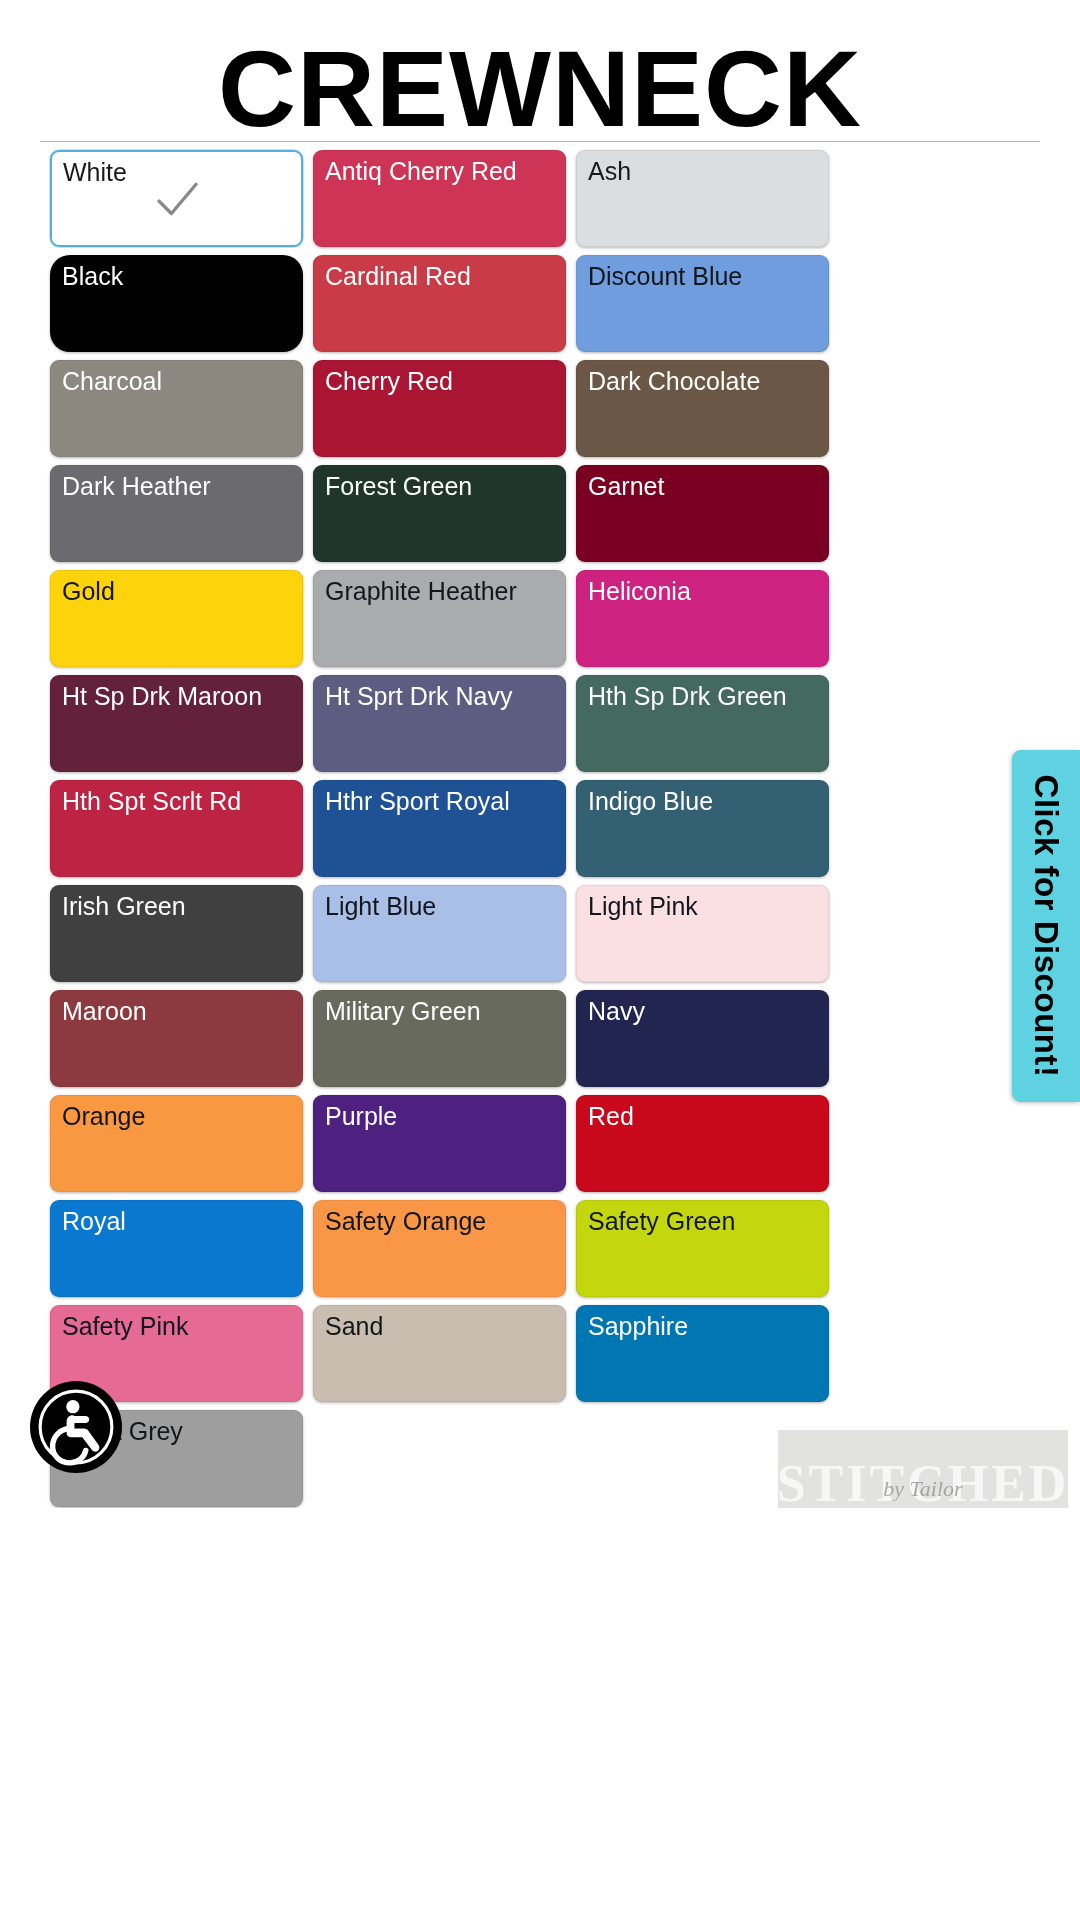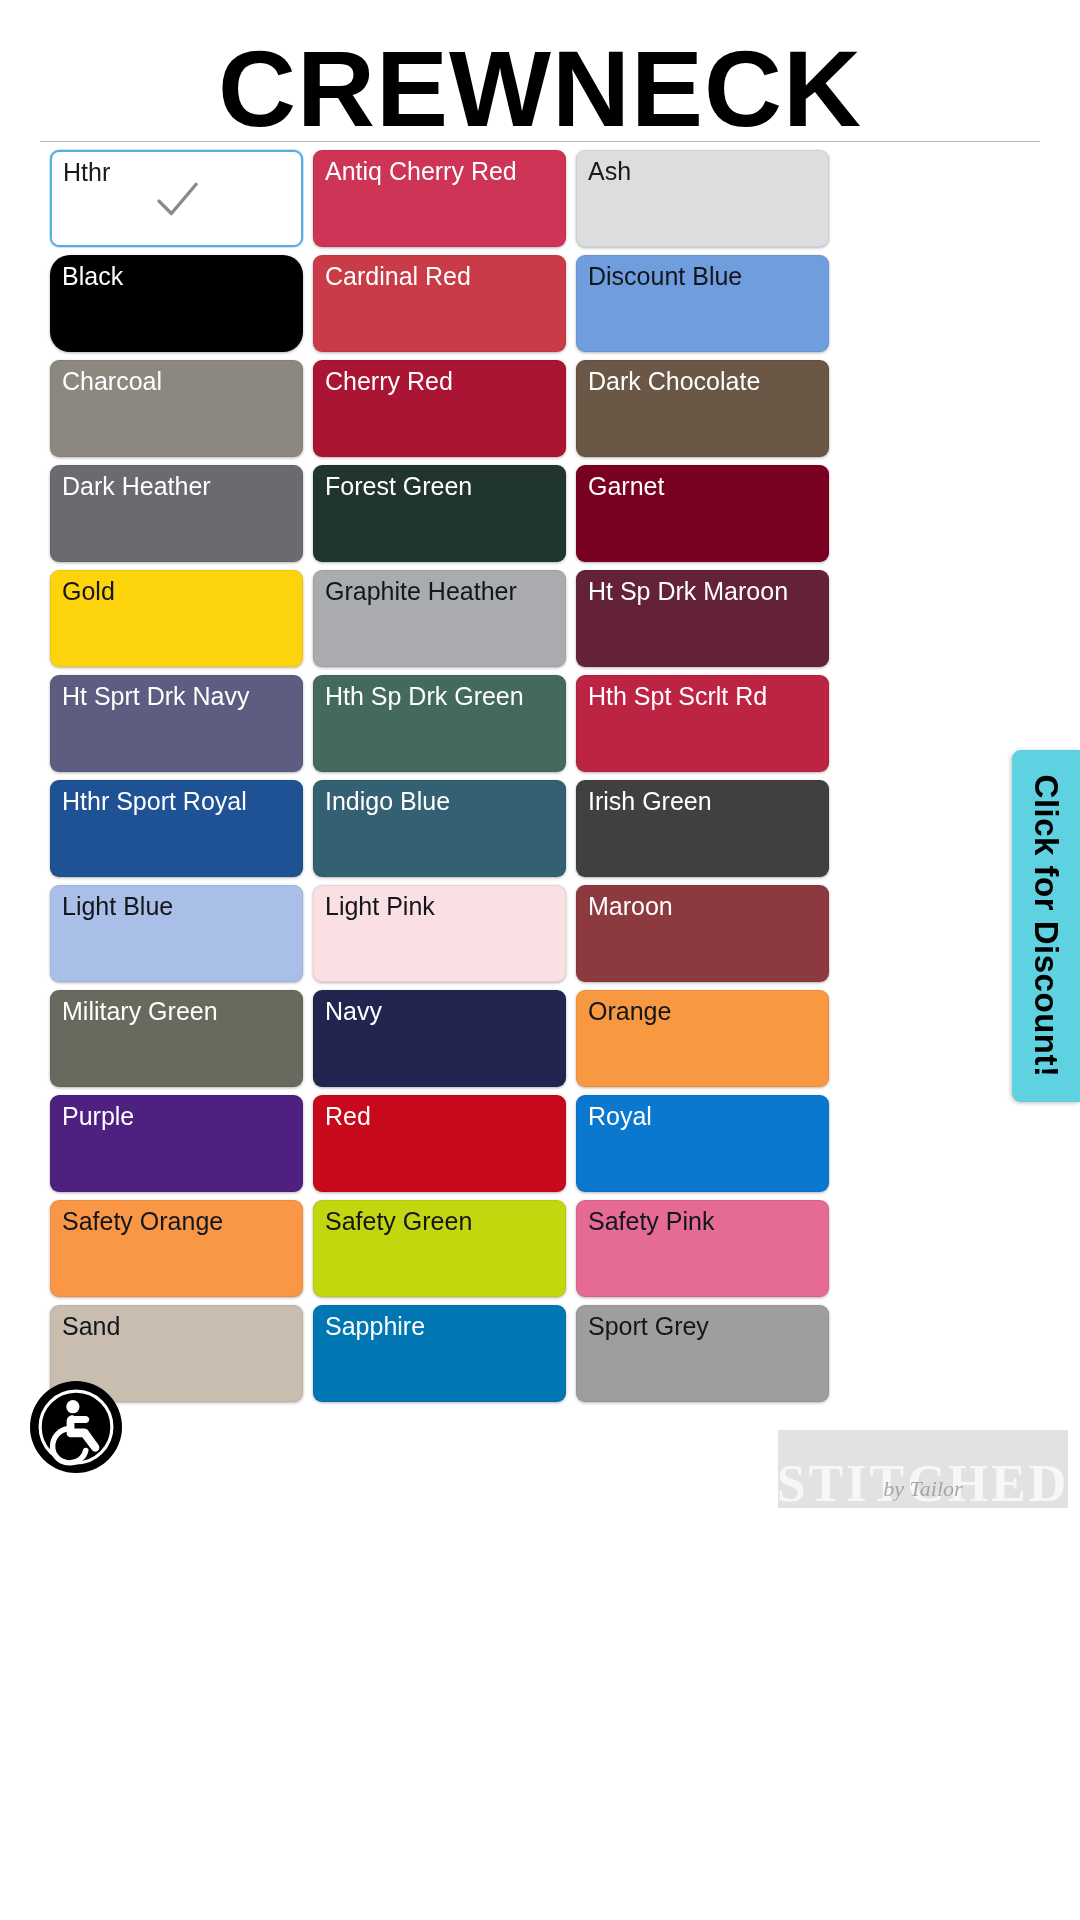--- a/index.html
+++ b/index.html
@@ -186,21 +186,21 @@
 <div class="page">
 
   <div class="title-area">
     <div class="product-title">CREWNECK</div>
   </div>
 
   <div class="divider"></div>
 
   <div class="swatch-grid" id="swatch-grid">
       <div class="swatch selected" style="background: rgb(255, 255, 255);">
-        <span class="swatch-label" style="color: rgb(26, 26, 26);">Hthr</span>
+        <span class="swatch-label" style="color: rgb(26, 26, 26);">White</span>
         <span class="check-icon"><svg viewBox="0 0 48 48" aria-hidden="true">
             <path d="M8 25 L19 36 L41 10" fill="none" stroke="#8a8a8a" stroke-width="3" stroke-linecap="round" stroke-linejoin="round"></path>
           </svg></span>
       </div>
       <div class="swatch" style="background: rgb(206, 52, 85);">
         <span class="swatch-label" style="color: rgb(255, 255, 255);">Antiq Cherry Red</span>
       </div>
       <div class="swatch" style="background: rgb(220, 221, 223);">
         <span class="swatch-label" style="color: rgb(26, 26, 26);">Ash</span>
       </div>
@@ -229,20 +229,23 @@
         <span class="swatch-label" style="color: rgb(255, 255, 255);">Forest Green</span>
       </div>
       <div class="swatch" style="background: rgb(122, 0, 33);">
         <span class="swatch-label" style="color: rgb(255, 255, 255);">Garnet</span>
       </div>
       <div class="swatch" style="background: rgb(253, 212, 11);">
         <span class="swatch-label" style="color: rgb(19, 22, 28);">Gold</span>
       </div>
       <div class="swatch" style="background: rgb(170, 171, 175);">
         <span class="swatch-label" style="color: rgb(19, 22, 28);">Graphite Heather</span>
+      </div>
+      <div class="swatch" style="background: rgb(205, 34, 127);">
+        <span class="swatch-label" style="color: rgb(255, 255, 255);">Heliconia</span>
       </div>
       <div class="swatch" style="background: rgb(100, 34, 58);">
         <span class="swatch-label" style="color: rgb(255, 255, 255);">Ht Sp Drk Maroon</span>
       </div>
       <div class="swatch" style="background: rgb(93, 93, 130);">
         <span class="swatch-label" style="color: rgb(255, 255, 255);">Ht Sprt Drk Navy</span>
       </div>
       <div class="swatch" style="background: rgb(68, 105, 95);">
         <span class="swatch-label" style="color: rgb(255, 255, 255);">Hth Sp Drk Green</span>
       </div>

